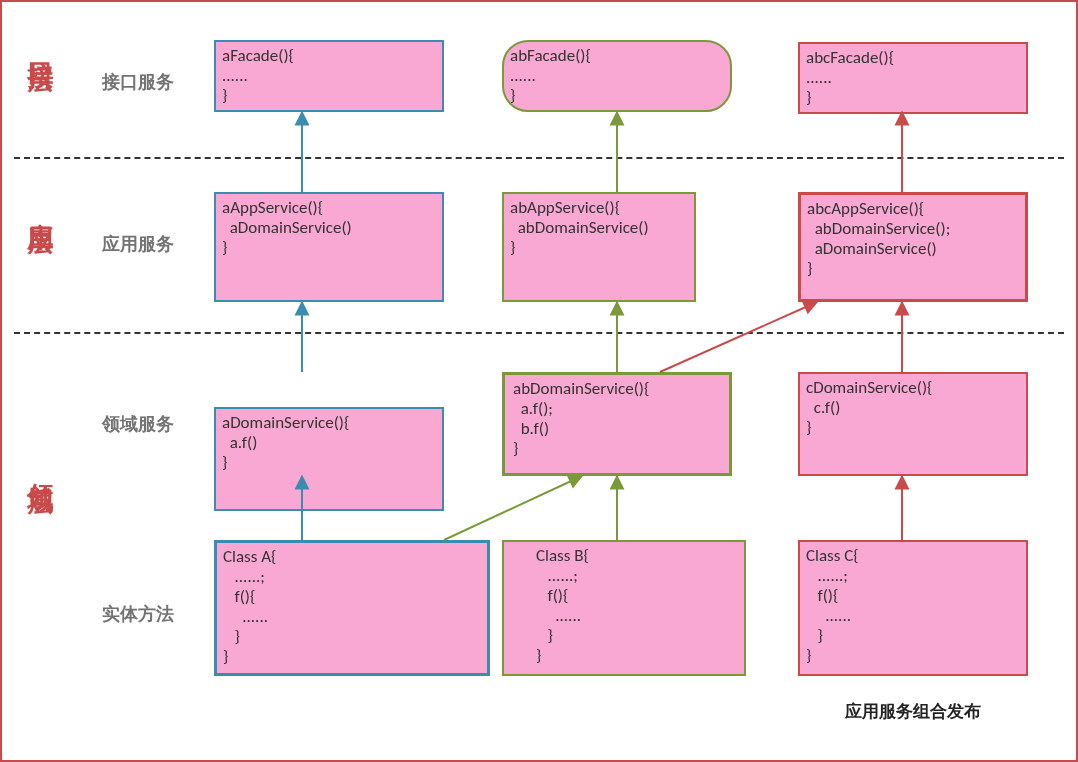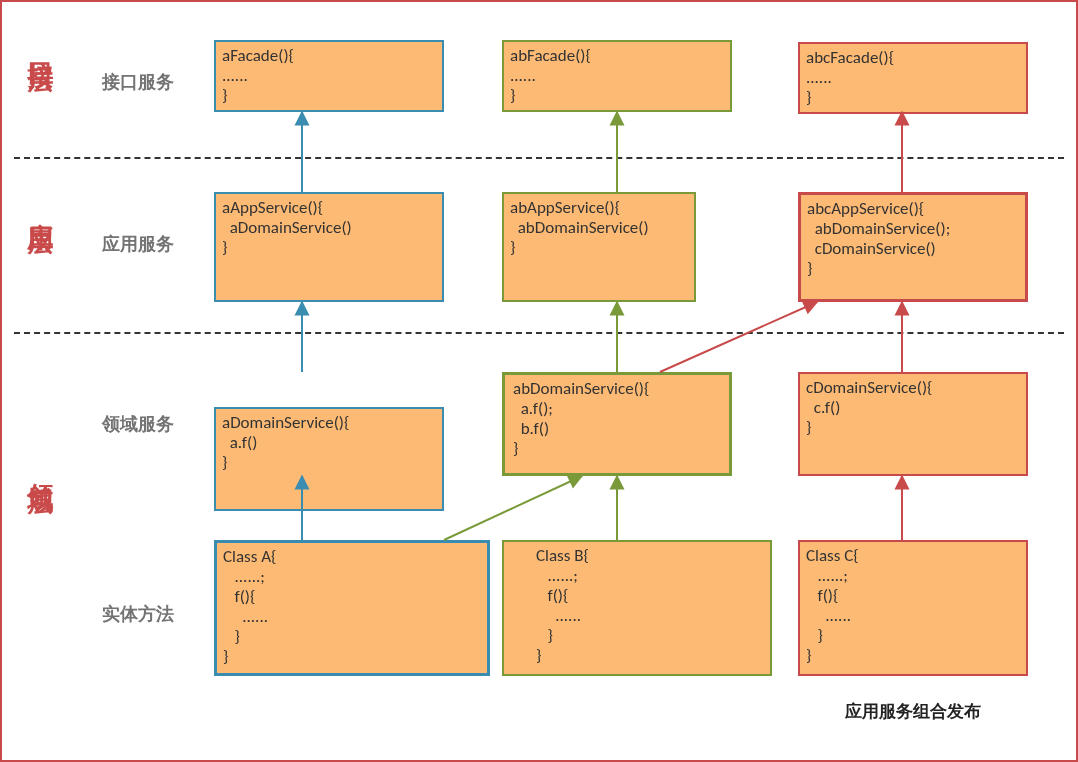--- a/index.html
+++ b/index.html
@@ -36,21 +36,21 @@
   .dash {
     position: absolute;
     left: 12px;
     right: 12px;
     border-top: 2px dashed #333;
   }
   .box {
     position: absolute;
     border-width: 2px;
     border-style: solid;
-    background: #fdba74;
+    background: #f9a8d4;
     font-family: "Calibri", Arial, sans-serif;
     font-size: 17px;
     color: #333;
     padding: 4px 6px;
     line-height: 20px;
     white-space: pre;
   }
   .box.thick { border-width: 3px; }
   .c-blue  { border-color: #3a8db0; }
   .c-green { border-color: #7a9a3a; }
@@ -75,56 +75,56 @@
   <div class="row-label" style="top:230px; left:100px;">应用服务</div>
   <div class="row-label" style="top:410px; left:100px;">领域服务</div>
   <div class="row-label" style="top:600px; left:100px;">实体方法</div>
 
   <div class="dash" style="top:155px;"></div>
   <div class="dash" style="top:330px;"></div>
 
   <div class="box c-blue" style="top:38px; left:212px; width:230px; height:72px;">aFacade(){
 ......
 }</div>
-  <div class="box c-green" style="top:38px; left:500px; width:230px; height:72px;">abFacade(){
+  <div class="box c-green" style="top:38px; left:500px; width:230px; height:72px;border-radius:26px;">abFacade(){
 ......
 }</div>
   <div class="box c-red" style="top:40px; left:796px; width:230px; height:72px;">abcFacade(){
 ......
 }</div>
 
   <div class="box c-blue" style="top:190px; left:212px; width:230px; height:110px;">aAppService(){
   aDomainService()
 }</div>
   <div class="box c-green" style="top:190px; left:500px; width:194px; height:110px;">abAppService(){
   abDomainService()
 }</div>
   <div class="box c-red thick" style="top:190px; left:796px; width:230px; height:110px;">abcAppService(){
   abDomainService();
-  cDomainService()
+  aDomainService()
 }</div>
 
   <div class="box c-blue" style="top:370px; left:212px; width:230px; height:104px;margin-top:35px;">aDomainService(){
   a.f()
 }</div>
   <div class="box c-green thick" style="top:370px; left:500px; width:230px; height:104px;padding-left:8px;">abDomainService(){
   a.f();
   b.f()
 }</div>
   <div class="box c-red" style="top:370px; left:796px; width:230px; height:104px;">cDomainService(){
   c.f()
 }</div>
 
   <div class="box c-blue thick" style="top:538px; left:212px; width:276px; height:136px;">Class A{
    ......;
    f(){
      ......
    }
 }</div>
-  <div class="box c-green" style="top:538px; left:500px; width:270px; height:136px;padding-left:32px;">Class B{
+  <div class="box c-green" style="top:538px; left:500px; width:244px; height:136px;padding-left:32px;">Class B{
    ......;
    f(){
      ......
    }
 }</div>
   <div class="box c-red" style="top:538px; left:796px; width:230px; height:136px;">Class C{
    ......;
    f(){
      ......
    }

